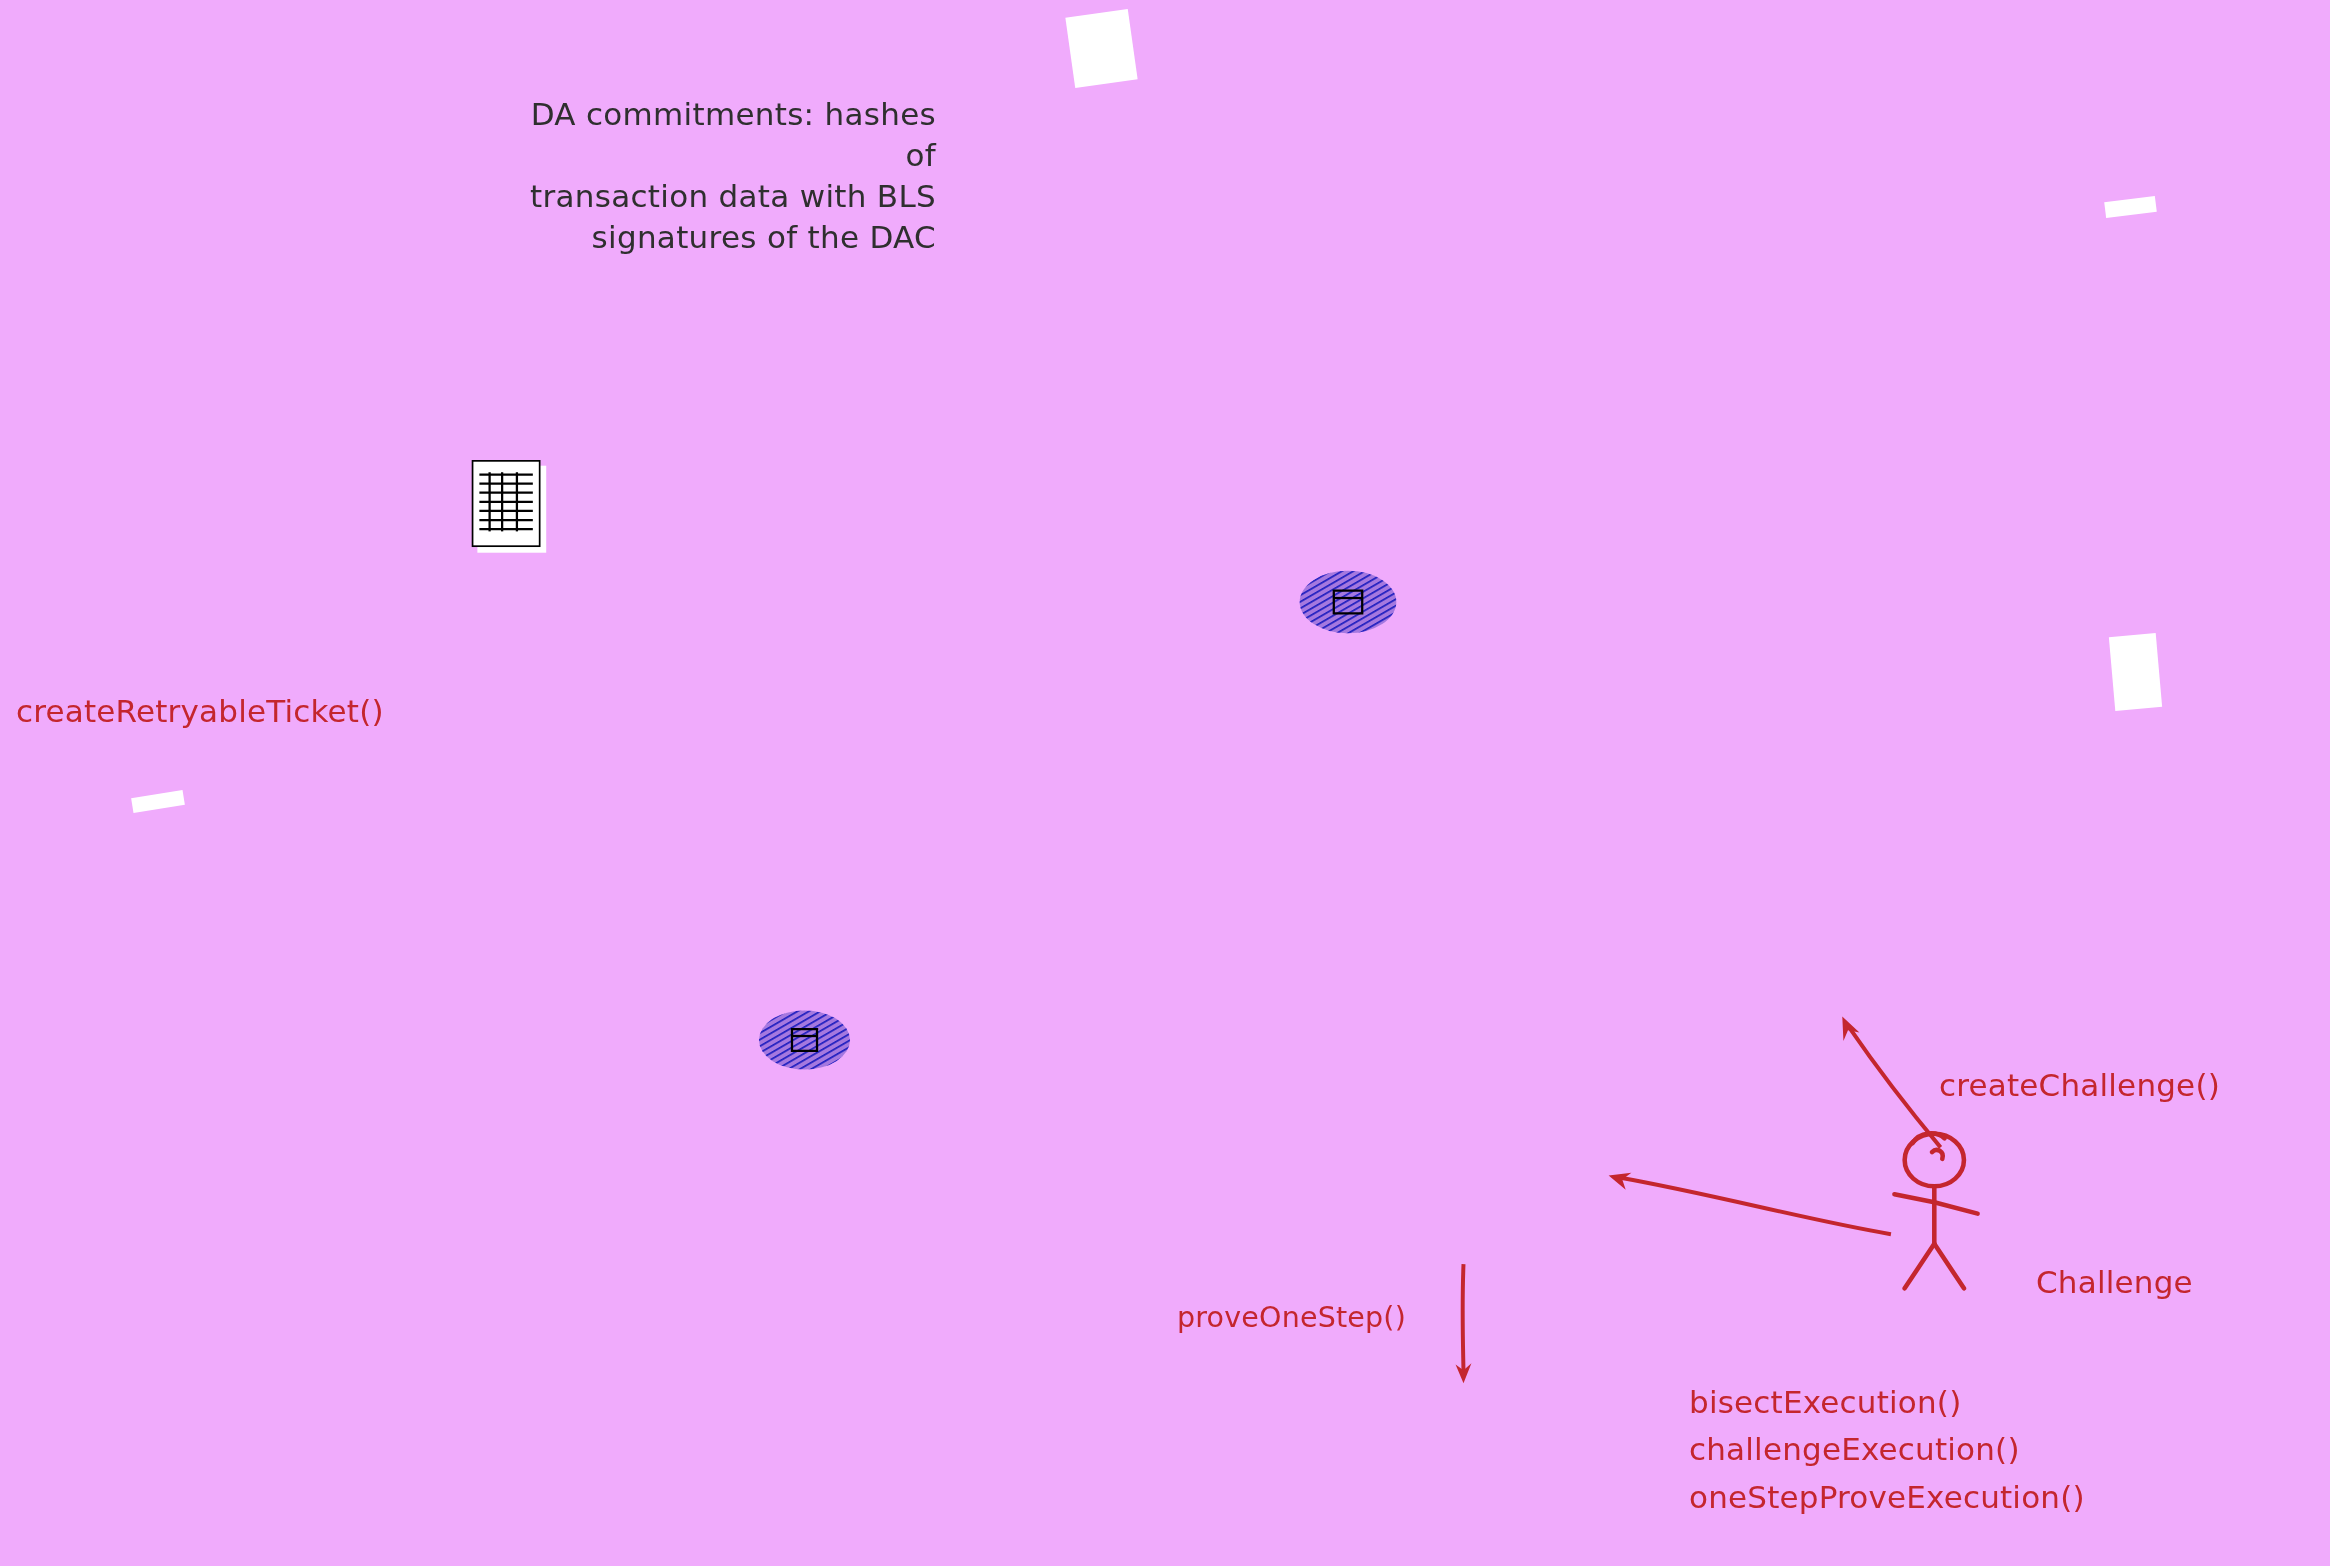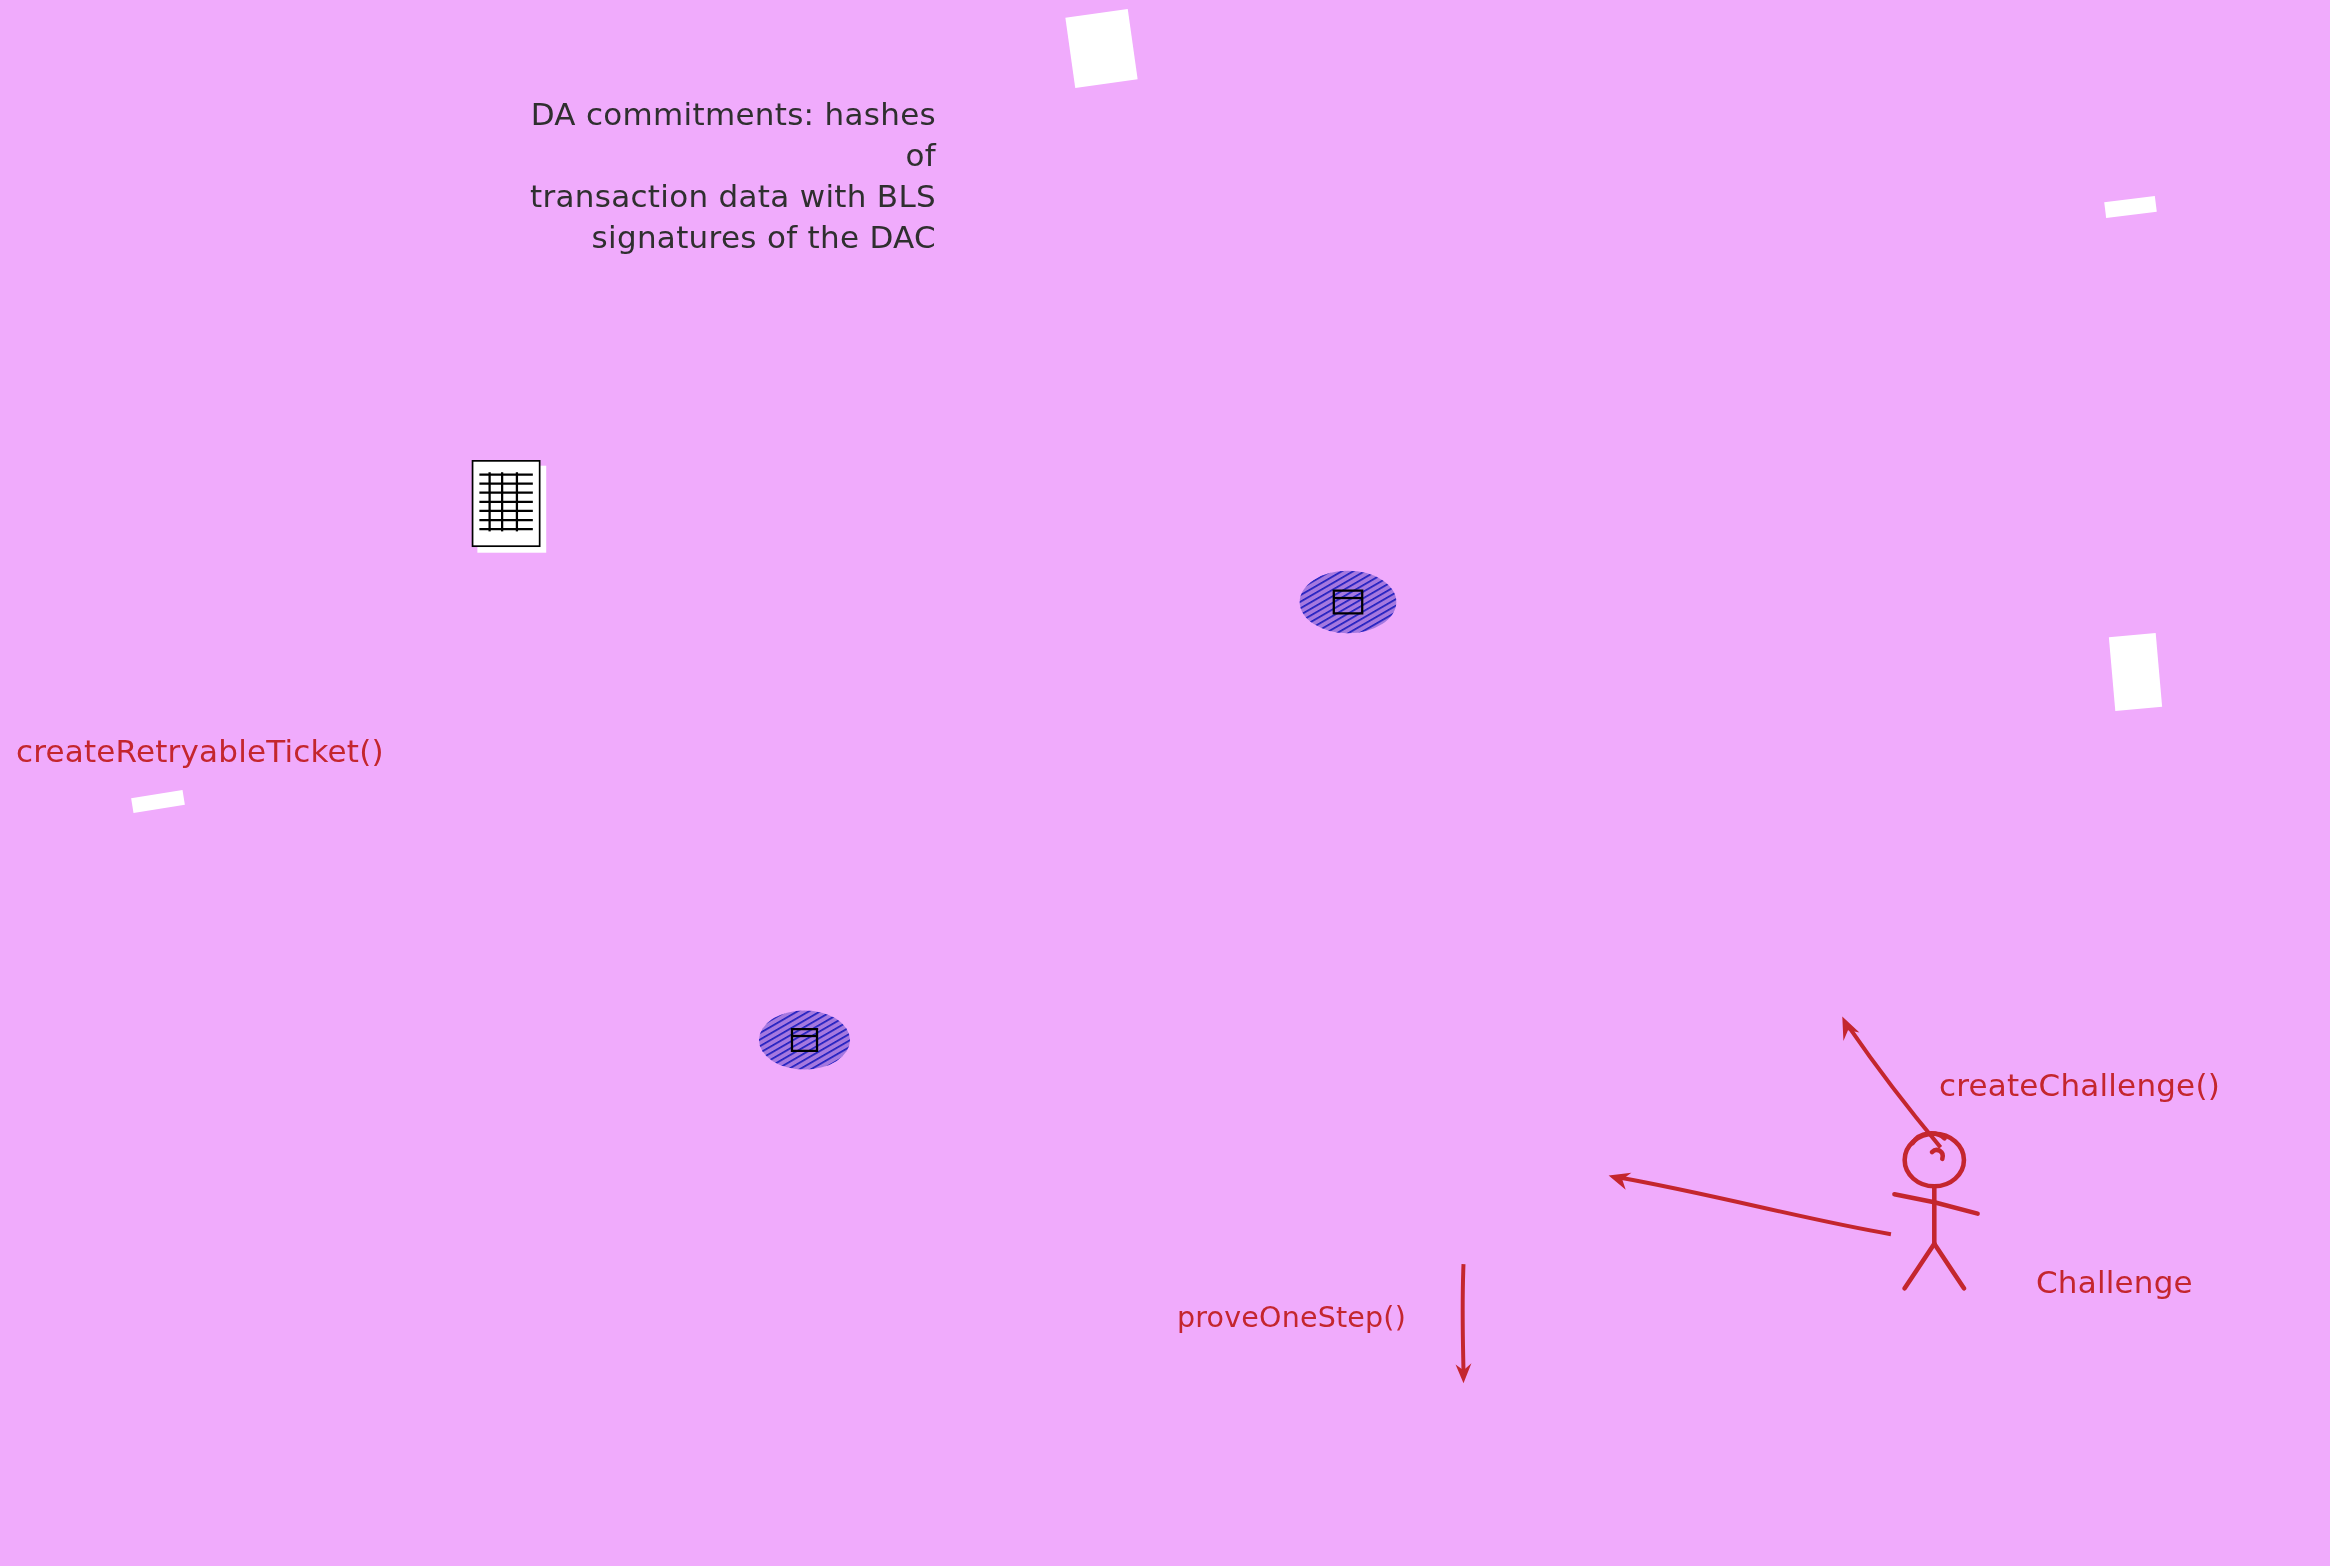--- a/index.html
+++ b/index.html
@@ -131,21 +131,21 @@
       </defs>
       <ellipse cx="90" cy="65" rx="80" ry="52" fill="url(#hatch2)"></ellipse>
       <ellipse cx="90" cy="65" rx="80" ry="52" fill="#1a1aaa" opacity="0.35"></ellipse>
       <g stroke="#000000" stroke-width="4" fill="none">
         <path d="M68 46 h44 v38 h-44 z"></path>
         <path d="M68 58 h44"></path>
       </g>
     </svg>
   </div>
 
-  <div class="abs red-label" style="left:16px; top:693px;margin-top:40px;">createRetryableTicket()</div>
+  <div class="abs red-label" style="left:16px; top:693px;">createRetryableTicket()</div>
 
 
 
   <div class="abs" style="left:1438px; top:1261px;">
     <svg width="51" height="131" viewBox="0 0 90 230">
       <path d="M45 5 C 42 80, 44 140, 45 195" stroke="#c4262e" stroke-width="7" fill="none"></path>
       <path d="M45 215 L31 182 L45 192 L59 180 Z" fill="#c4262e"></path>
     </svg>
   </div>
 
@@ -182,15 +182,20 @@
         <path d="M100 132 L176 152"></path>
 
         <path d="M100 205 L48 283"></path>
         <path d="M100 205 L152 283"></path>
       </g>
     </svg>
   </div>
 
   <div class="abs red-label" style="left:2036px; top:1264px;">Challenge</div>
 
+  <div class="abs" style="left:1689px; top:1384px;">
+    <div class="red-label" style="margin-bottom:11.4px;">bisectExecution()</div>
+    <div class="red-label" style="margin-bottom:11.4px;">challengeExecution()</div>
+    <div class="red-label">oneStepProveExecution()</div>
+  </div>
 
 </div>
 
 
 </body></html>

